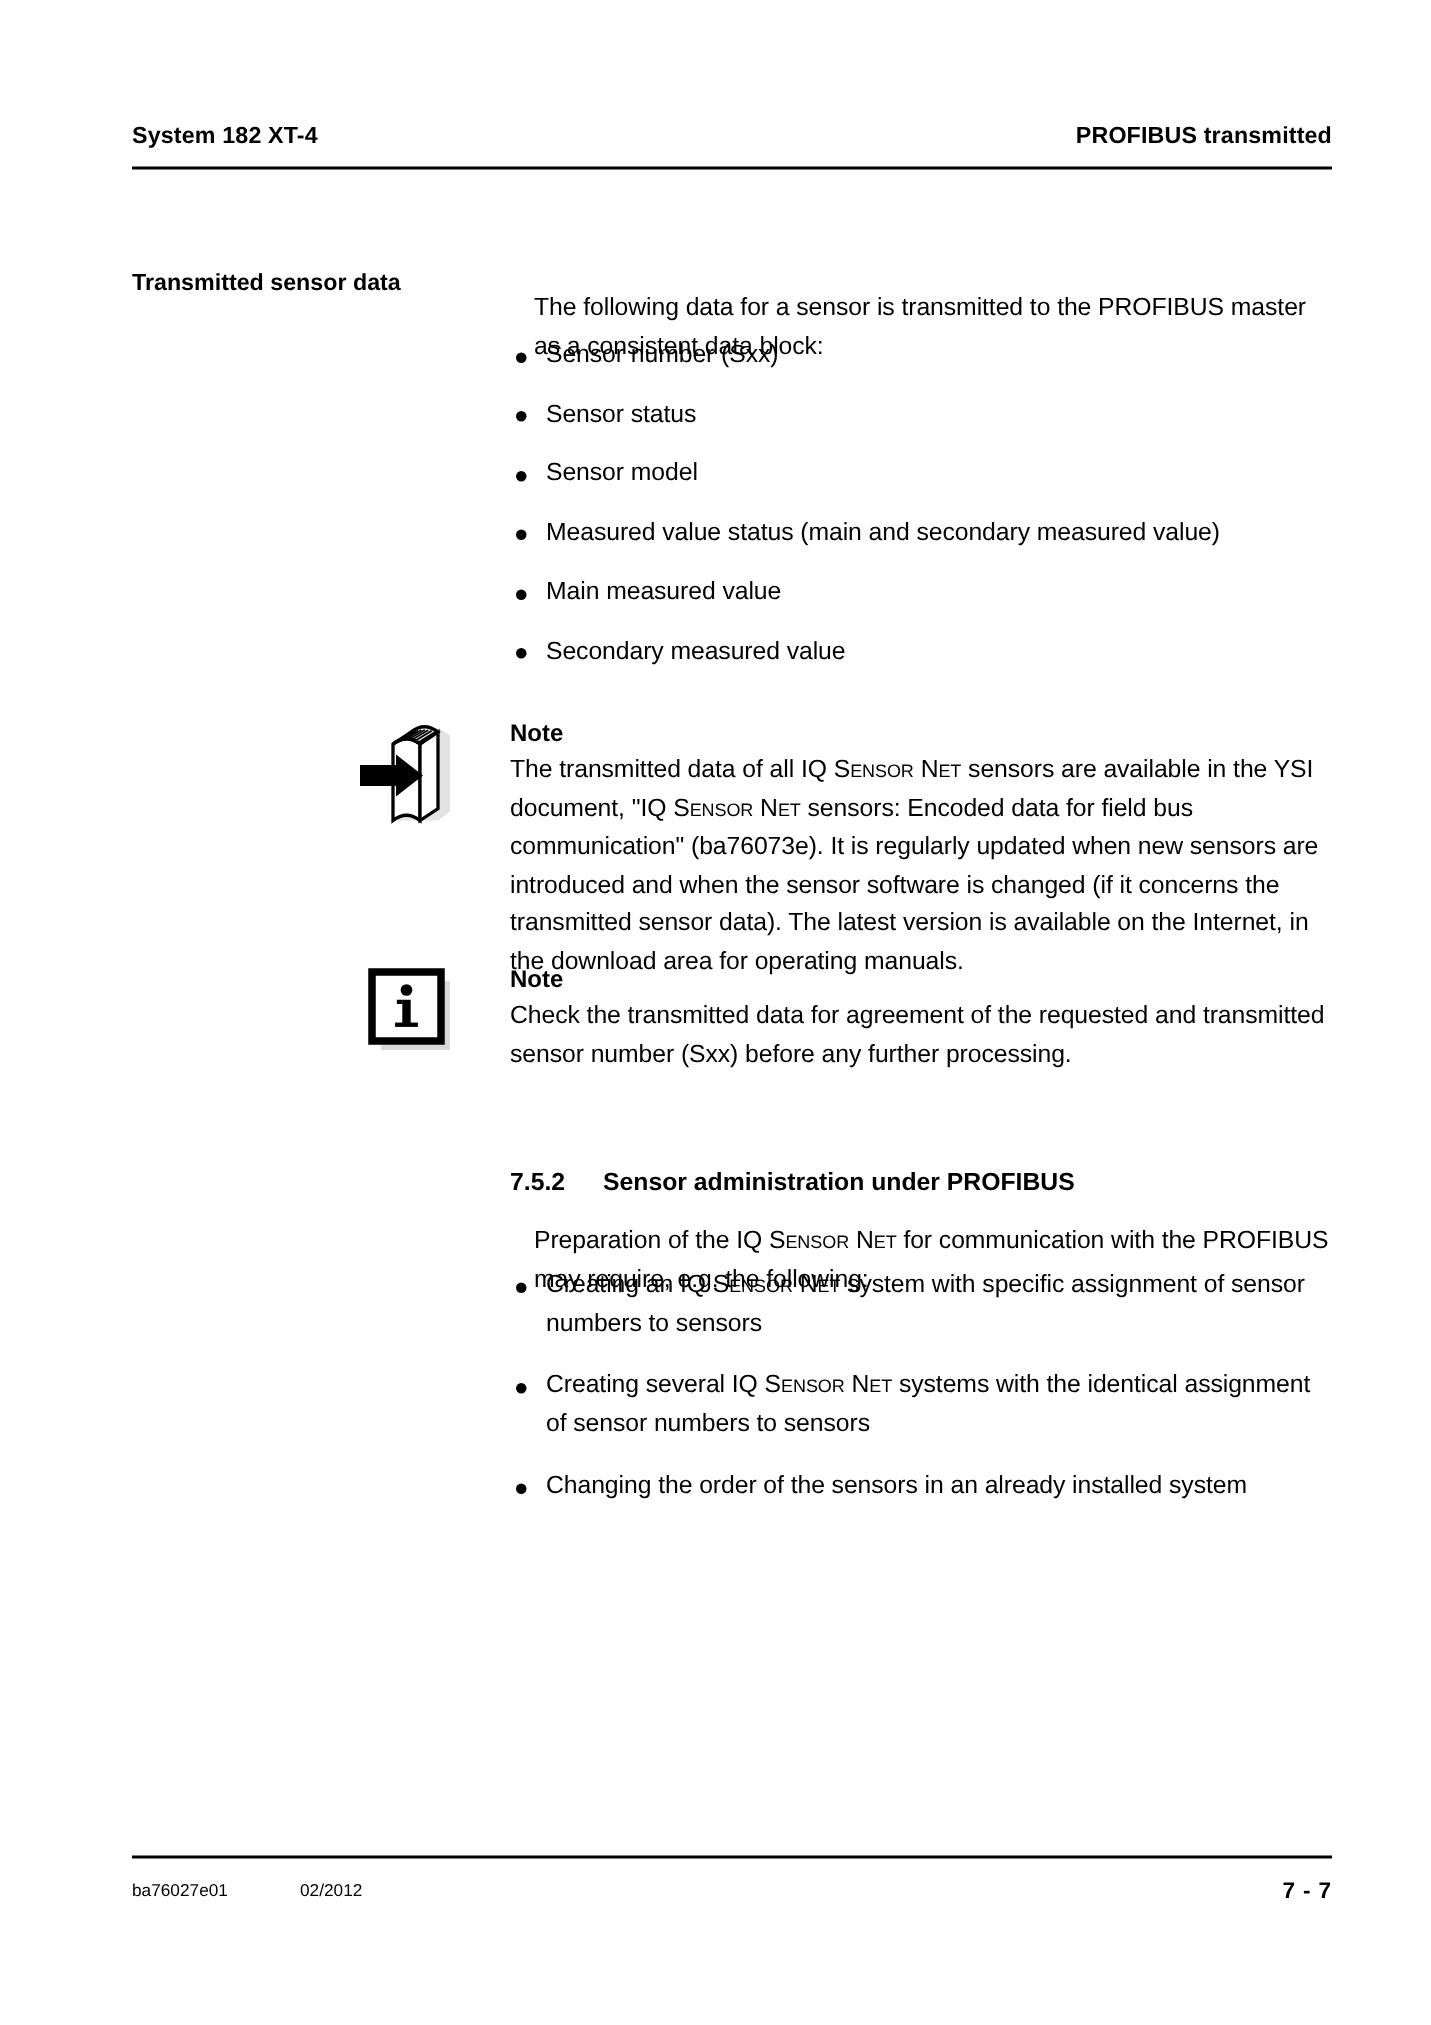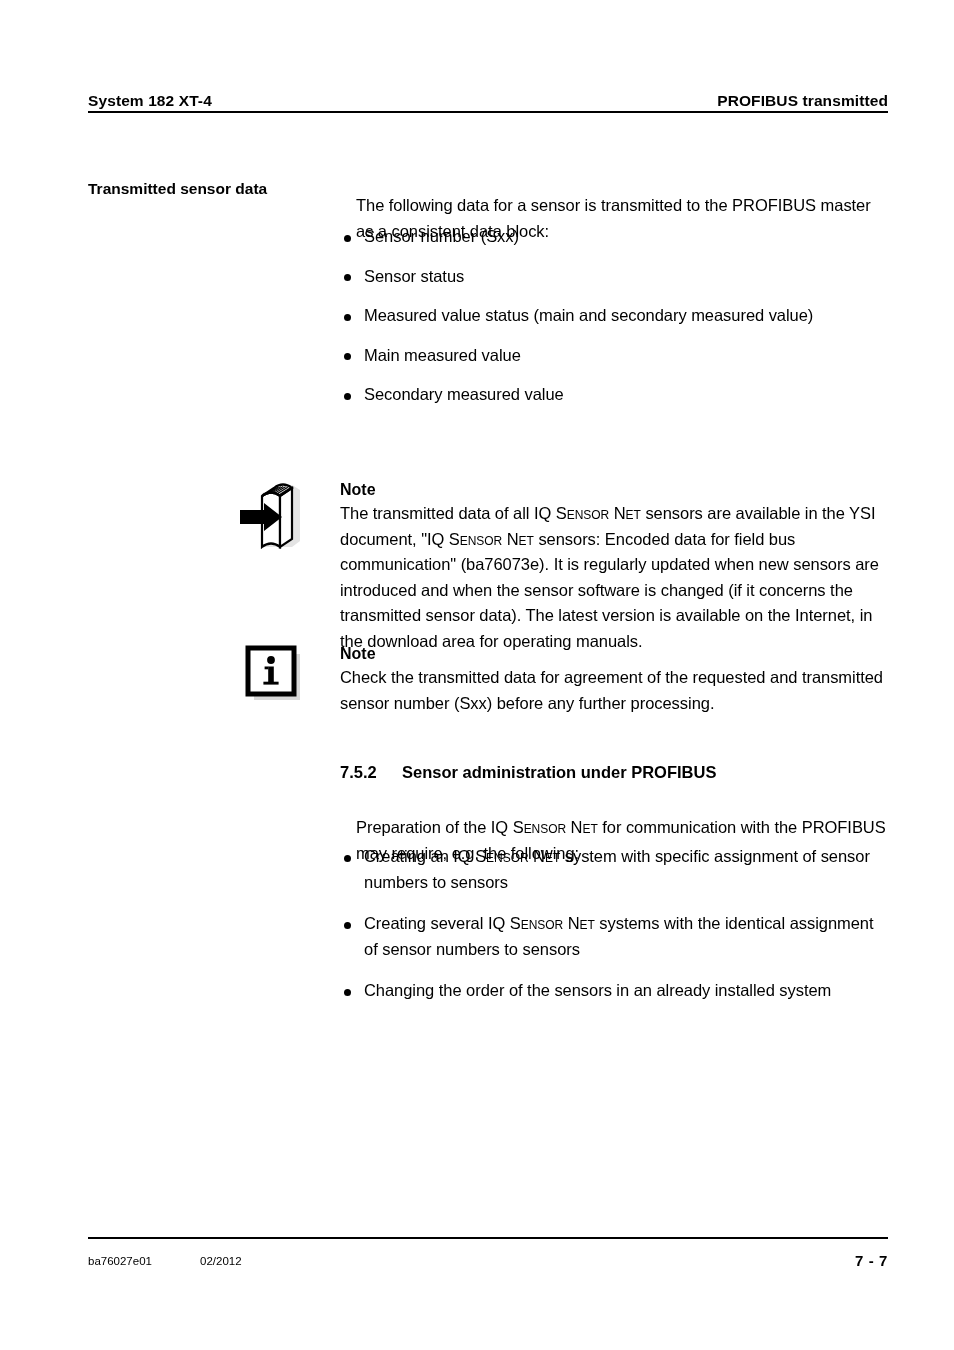--- a/index.html
+++ b/index.html
@@ -20,21 +20,21 @@
     position: absolute;
     inset: 0;
     width: 954px;
     height: 1350px;
   }
 
   
   .header {
     position: absolute;
     left: 88px;
-    top: 92px;
+    top: 82px;
     width: 800px;
     display: flex;
     justify-content: space-between;
     align-items: baseline;
   }
   .header-left, .header-right {
     font-size: 15.5px;
     font-weight: bold;
     letter-spacing: 0.1px;
     white-space: nowrap;
@@ -184,20 +184,21 @@
     position: absolute;
     left: 340px;
     width: 548px;
     font-size: 16.5px;
     font-weight: bold;
     white-space: nowrap;
   }
   .section-num {
     display: inline-block;
     width: 62px;
+    margin-top: 16px;
   }
 
   
   .book-icon { display: block; }
   .info-icon { display: block; }
 </style>
 </head>
 <body>
 
 <div class="page">
@@ -210,20 +211,21 @@
 
   <div class="margin-label">Transmitted sensor data</div>
 
   <div class="body-col">
     <p class="para">The following data for a sensor is transmitted to the PROFIBUS master as a consistent data block:</p>
   </div>
 
   <ul class="bullets list-tight" style="position:absolute; left:340px; top:224px; width:548px;">
     <li>Sensor number (Sxx)</li>
     <li>Sensor status</li>
+    <li>Sensor model</li>
     <li>Measured value status (main and secondary measured value)</li>
     <li>Main measured value</li>
     <li>Secondary measured value</li>
   </ul>
 
   <div class="note" style="top:479px;">
     <div class="note-icon-wrap">
       <svg class="book-icon" width="72" height="80" viewBox="0 0 72 80" aria-hidden="true">
 
         <polygon points="22,14 52,6 60,11 60,62 52,68 22,68" fill="#e3e3e3" stroke="none"></polygon>

